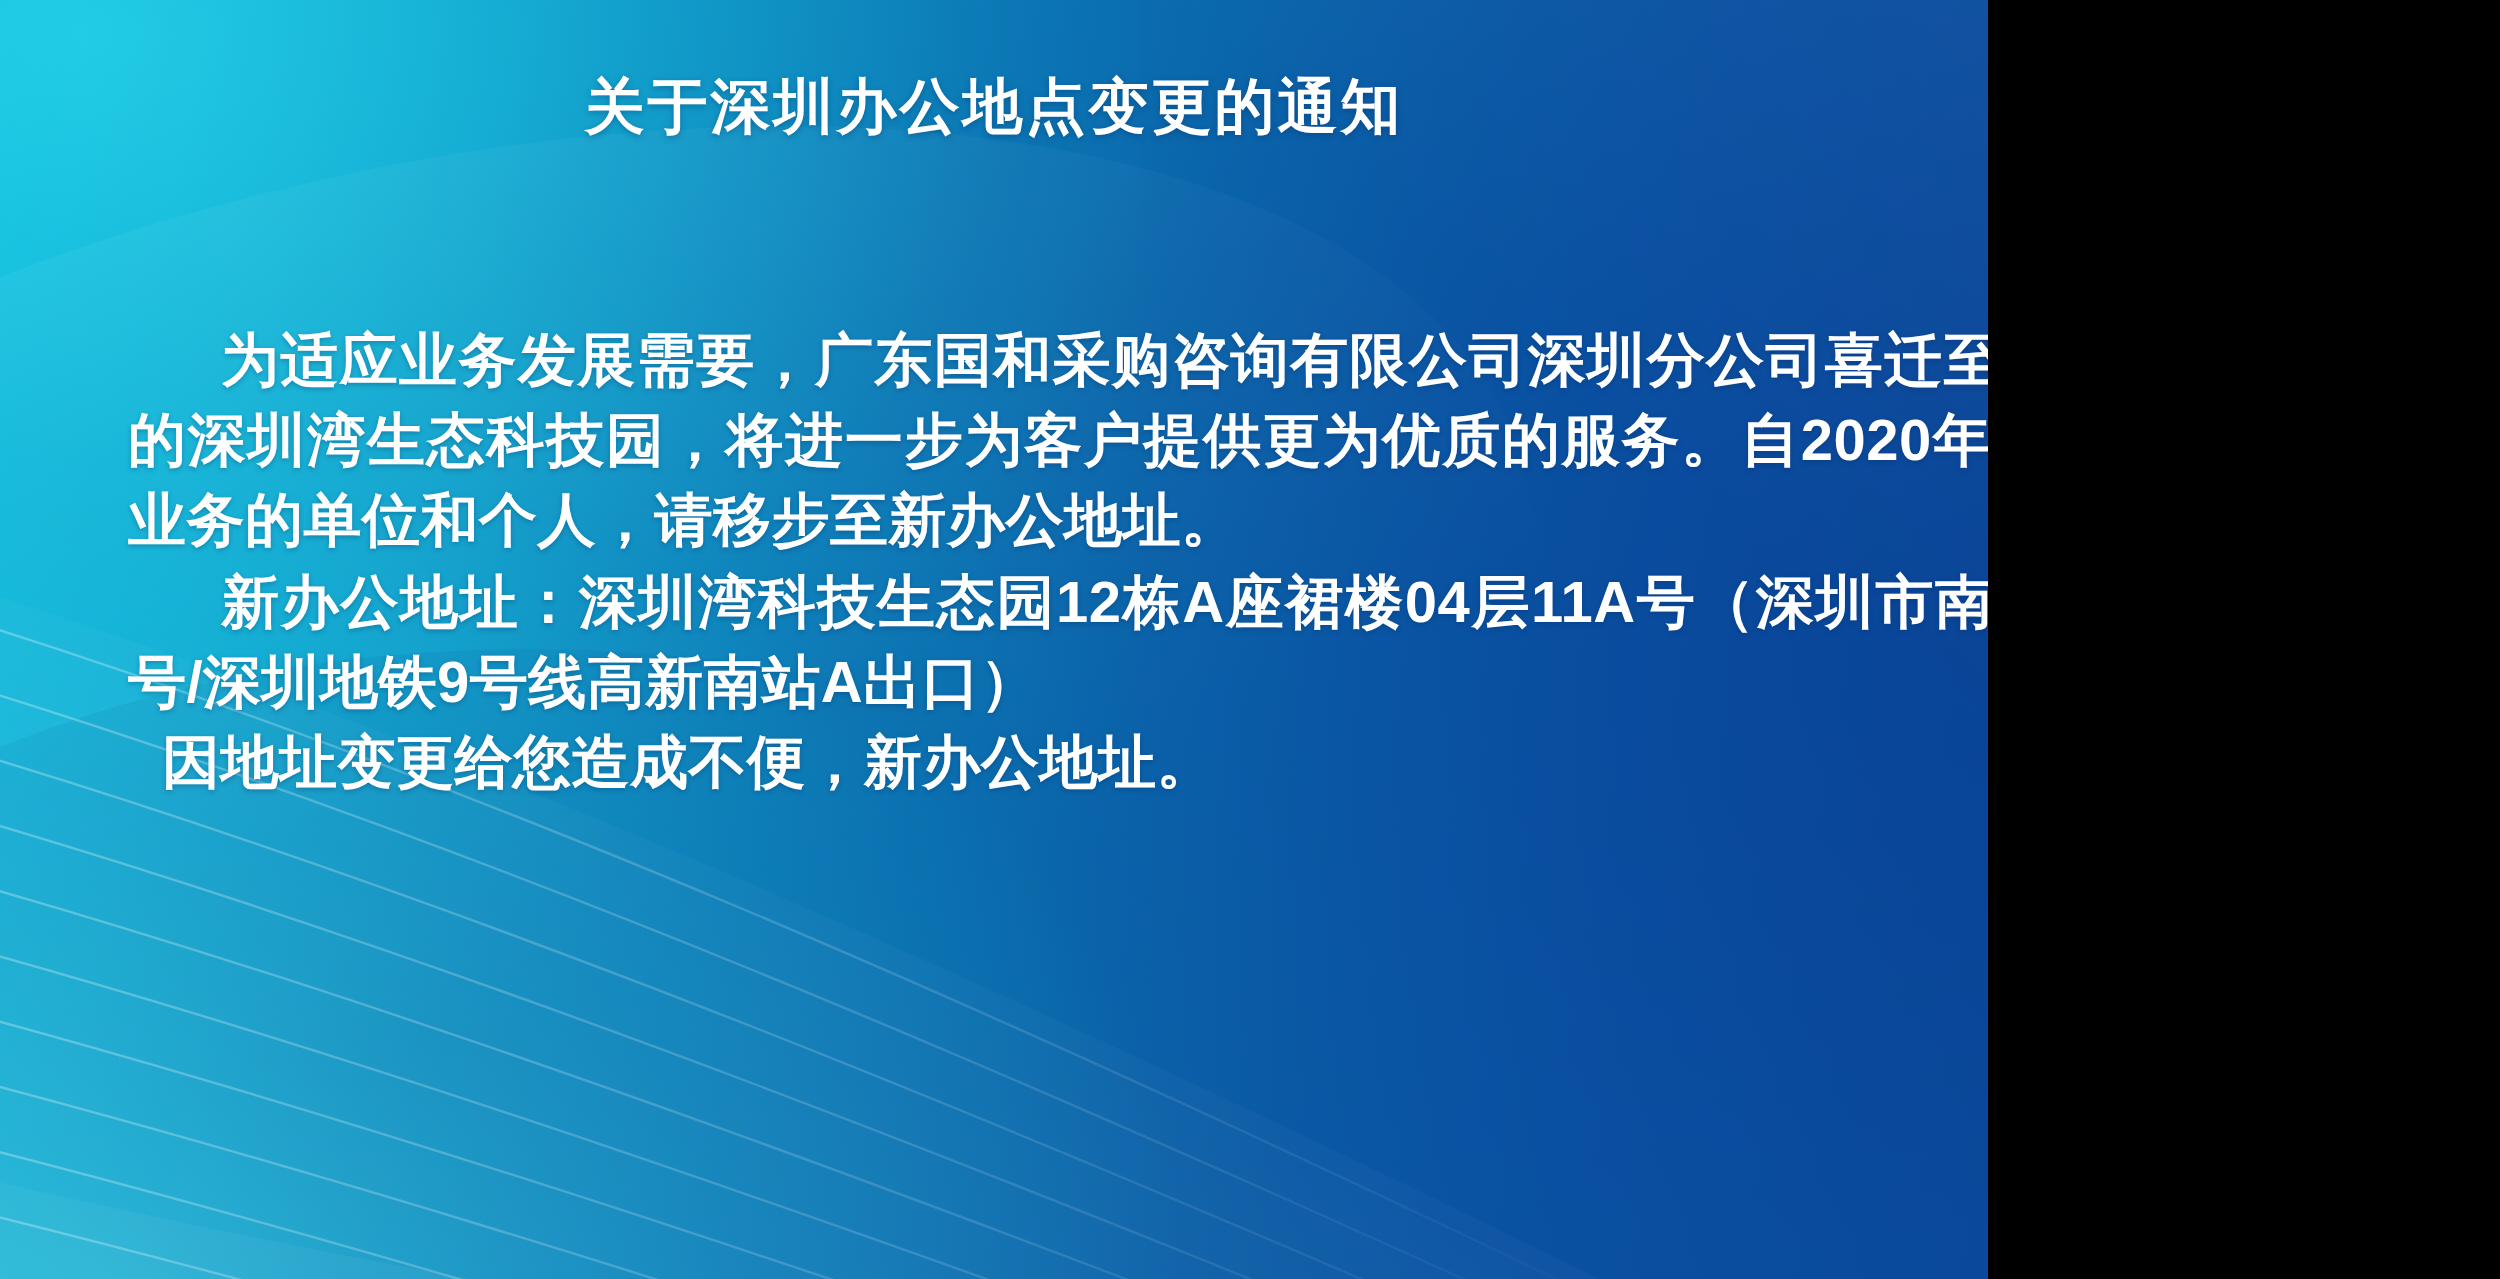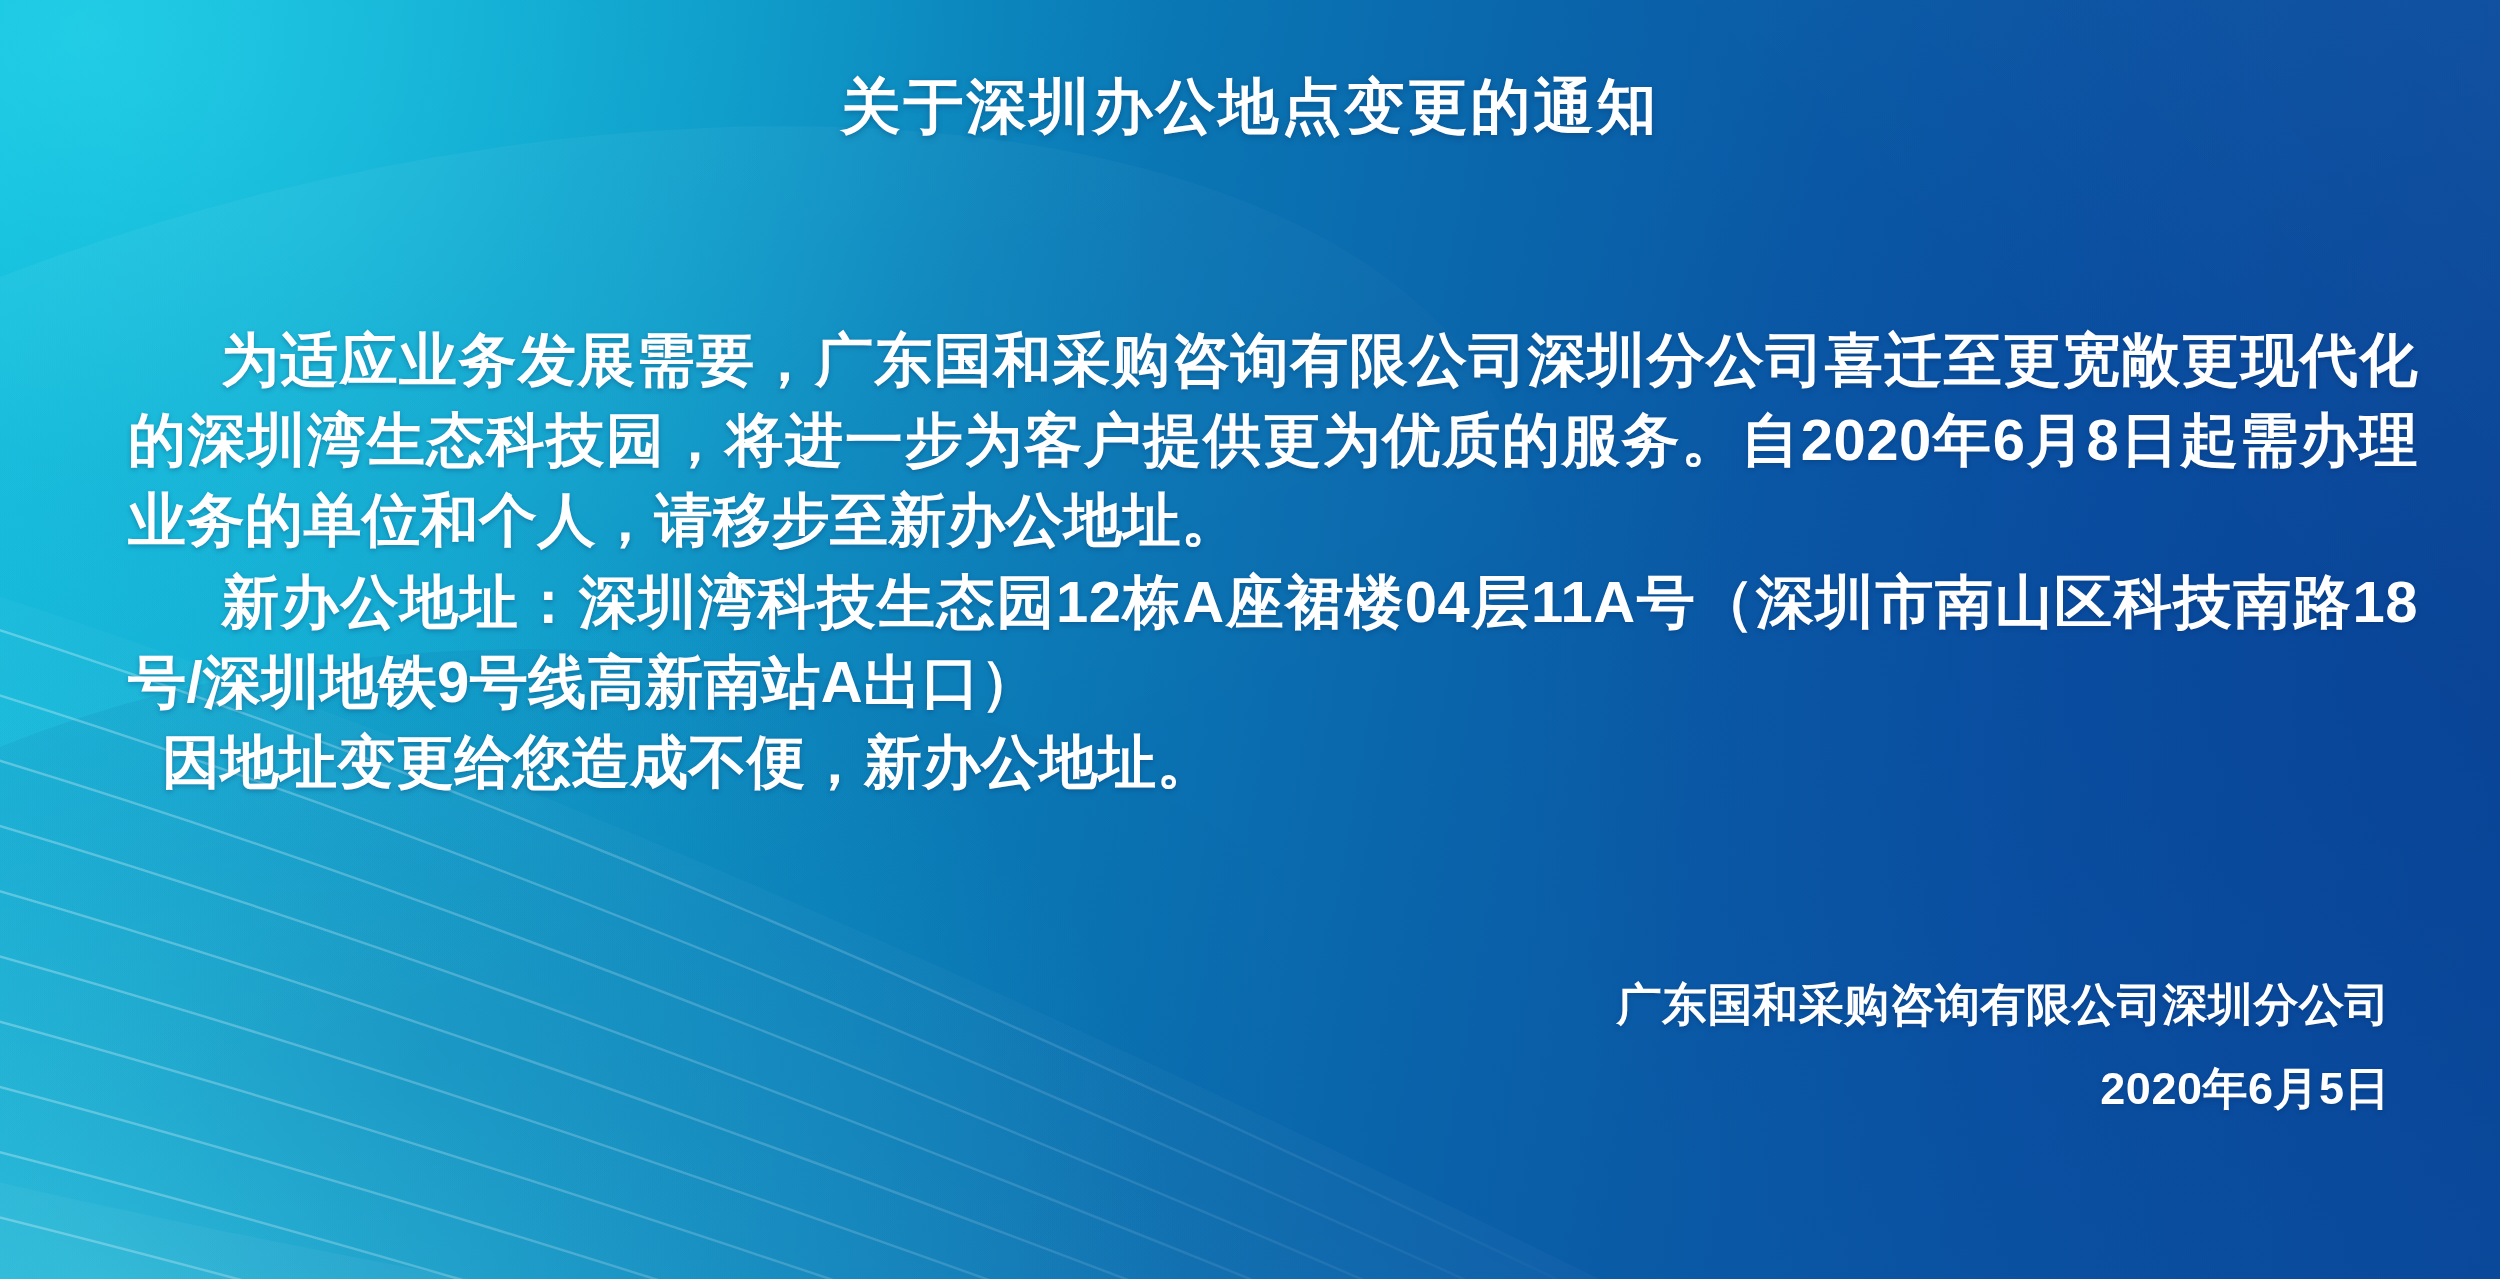--- a/index.html
+++ b/index.html
@@ -2,21 +2,21 @@
 <html><head>
 <meta charset="utf-8">
 <style>
   html, body {
     margin: 0;
     padding: 0;
     background: #000;
   }
   #poster {
     position: relative;
-    width: 2500px;
+    width: 1988px;
     height: 1279px;
     overflow: hidden;
     font-family: "Liberation Sans", "DejaVu Sans", sans-serif;
     background:
       linear-gradient(100deg,
         #07b6d8 0%,
         #09a9d0 12%,
         #0a98c6 24%,
         #0a86bd 34%,
         #0a76b4 44%,
@@ -194,19 +194,15 @@
     <div class="body-block">
 
       <p class="para flow"><span class="indent"></span><span>为适应业务发展需要，广东国和采购咨询有限公司深圳分公司喜迁至更宽敞更现代化的深圳湾生态科技园，将进一步为客户提供更为优质的服务。自2020年6月8日起需办理业务的单位和个人，请移步至新办公地址。</span></p>
 
       <p class="para flow para-addr"><span class="indent"></span><span>新办公地址：深圳湾科技生态园12栋A座裙楼04层11A号（深圳市南山区科技南路18号/深圳地铁9号线高新南站A出口）</span></p>
 
 
       <p class="para para-sorry">因地址变更给您造成不便，新办公地址。</p>
     </div>
 
-    <div class="signature">
-      <div class="sign-line">广东国和采购咨询有限公司深圳分公司</div>
-      <div class="sign-line">2020年6月5日</div>
-    </div>
 
   </div>
 </div>
 
 </body></html>

